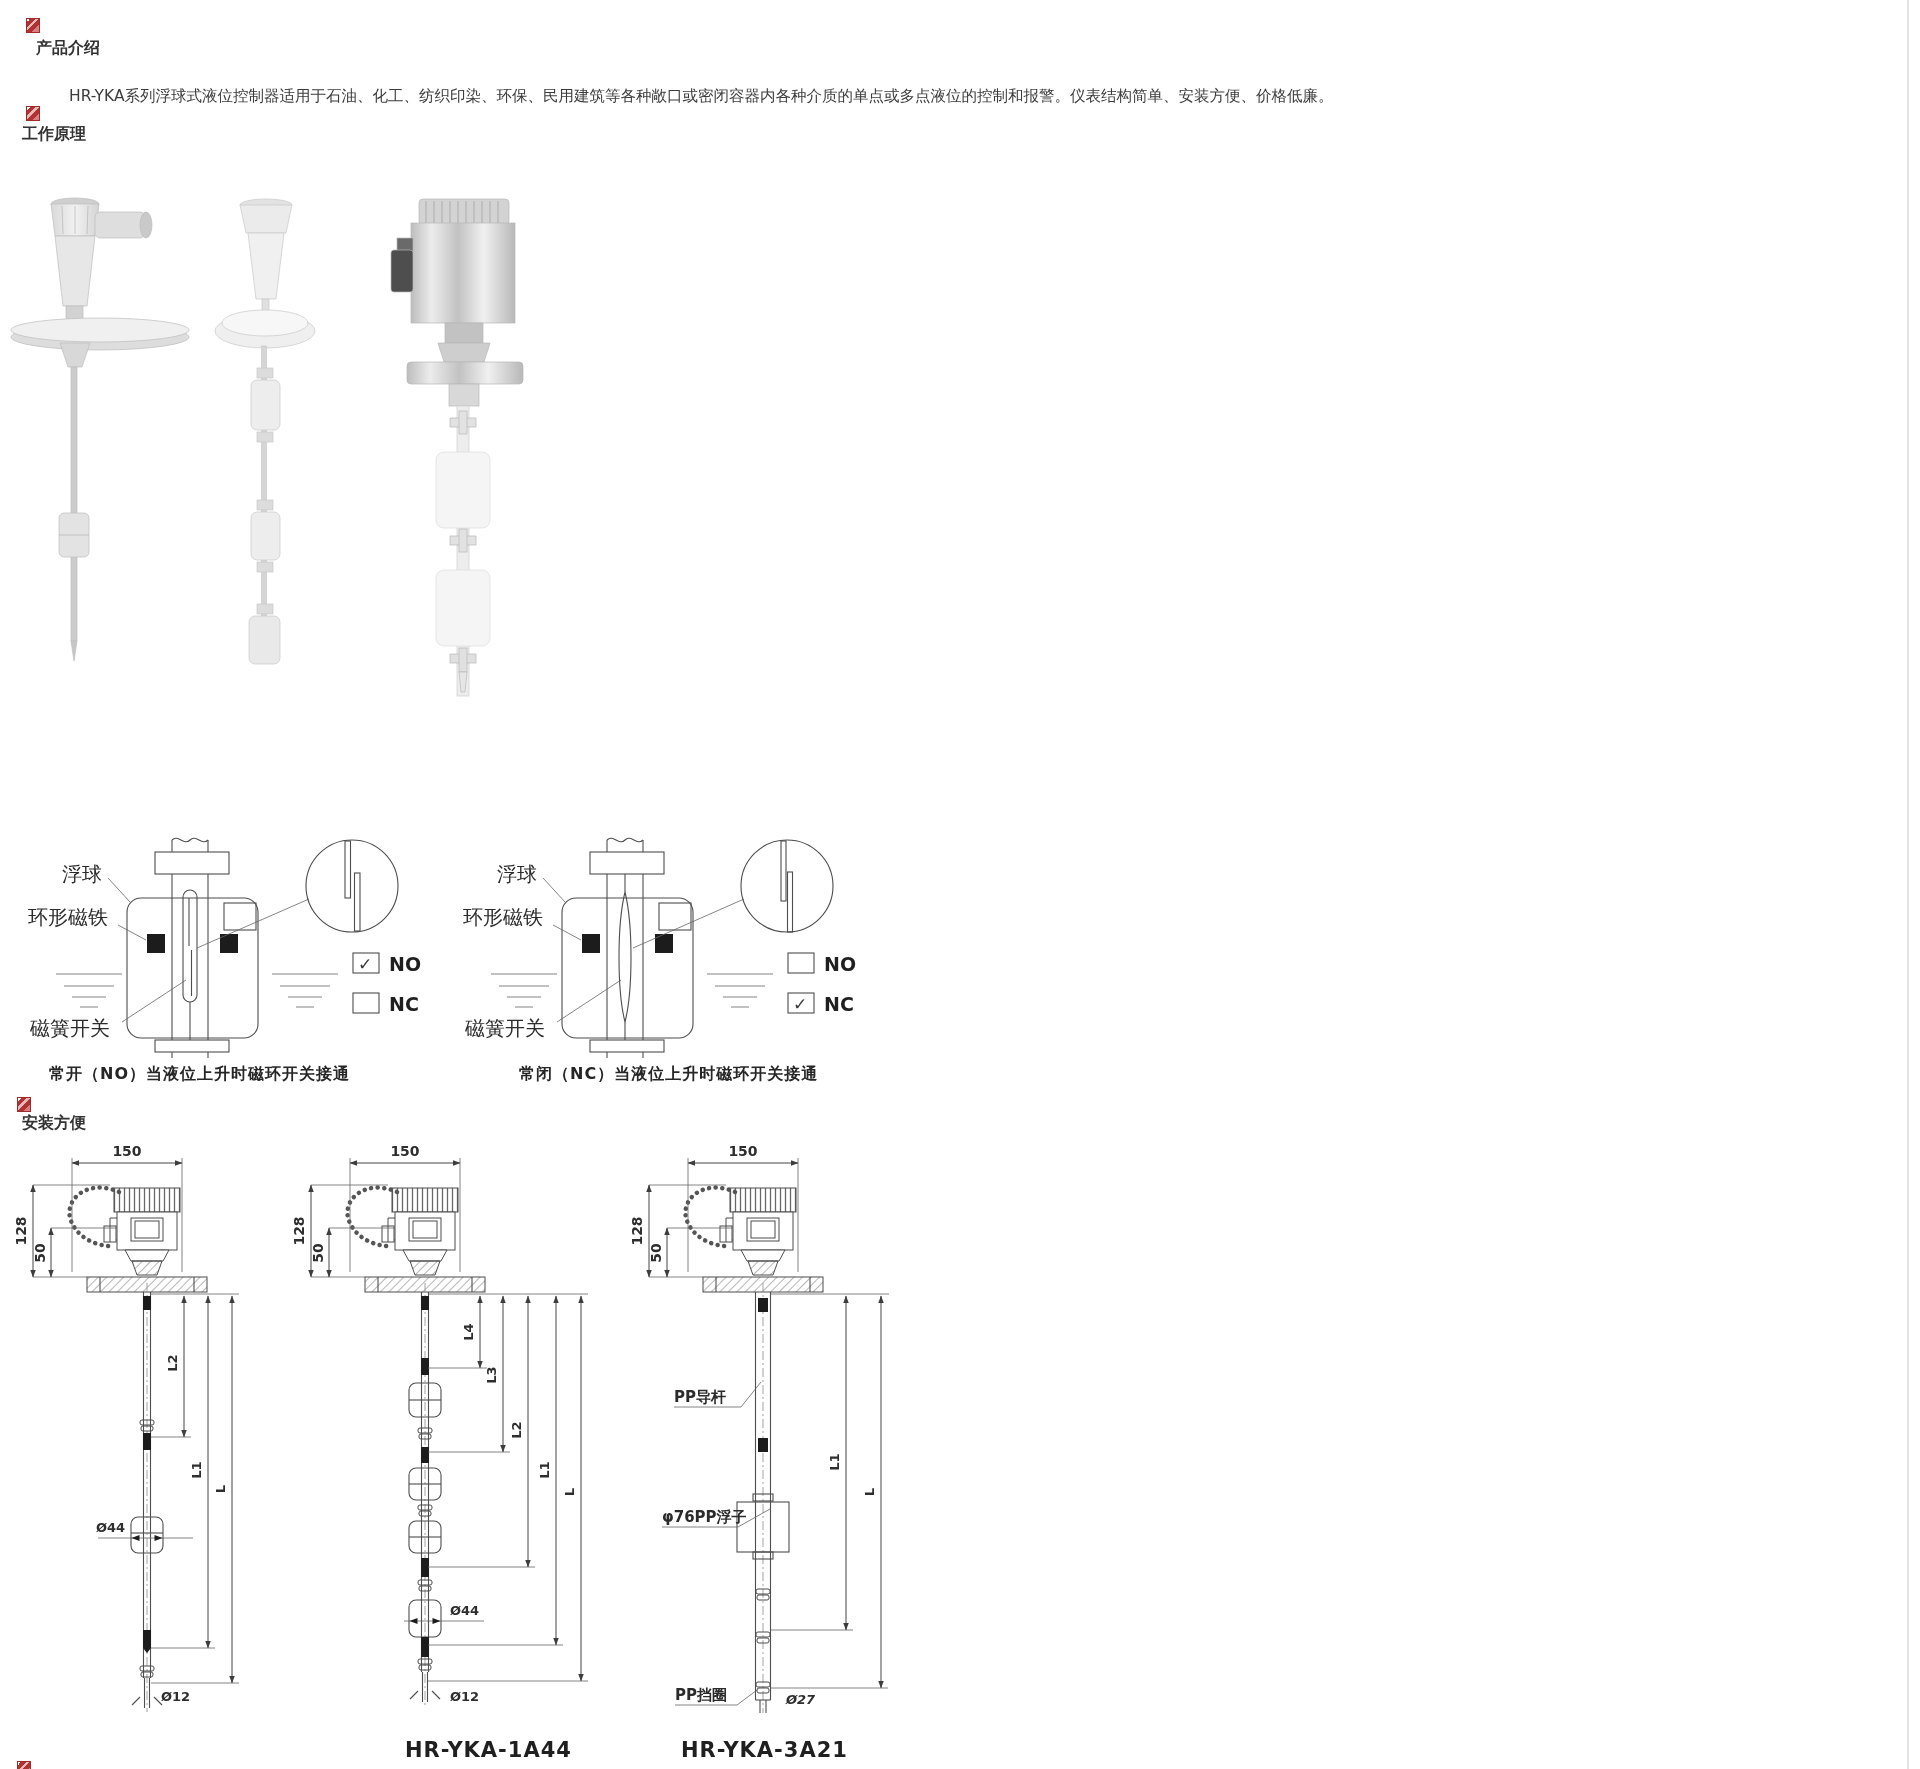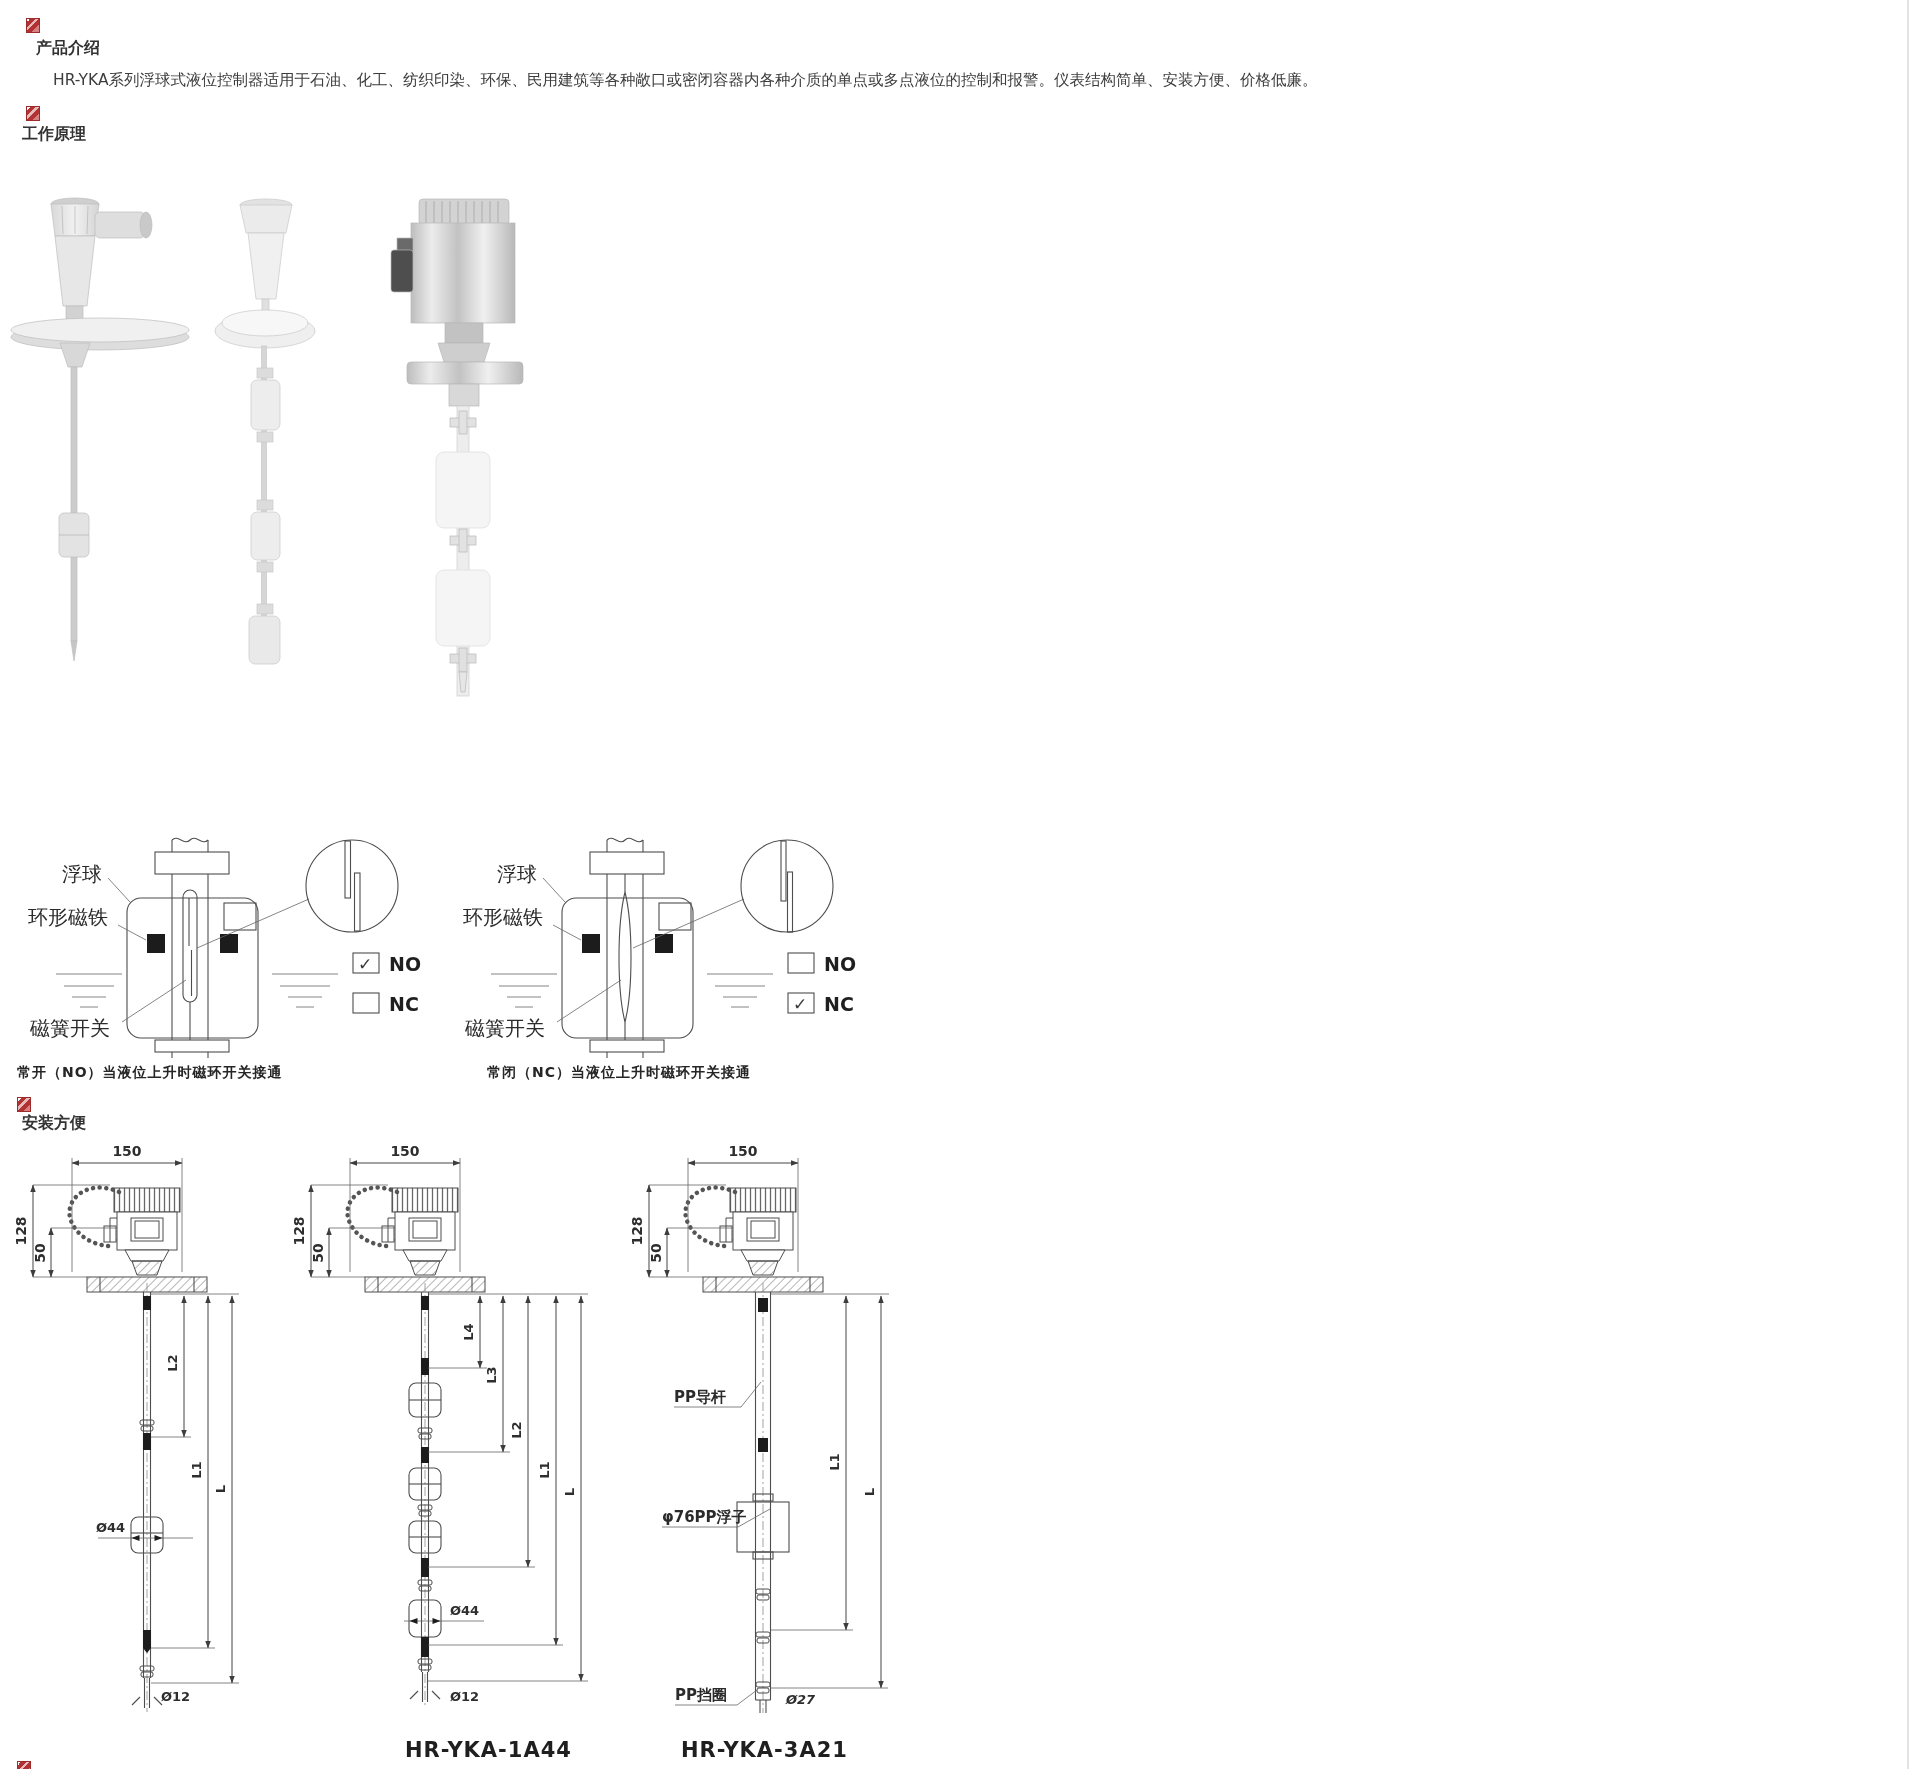--- a/index.html
+++ b/index.html
@@ -2,23 +2,23 @@
 <html><head>
 <meta charset="utf-8">
 <style>
   html,body { margin:0; padding:0; background:#fff; }
   .page { position:relative; width:1920px; height:1769px; background:#ffffff; overflow:hidden;
           font-family:"DejaVu Sans","Liberation Sans",sans-serif; color:#3b3b3b; }
   .abs { position:absolute; }
   .ricon { position:absolute; width:12px; height:13px; border:1px solid #9e2b2b;
            background:linear-gradient(135deg,#fff 12%,#b03232 12% 34%,#e8b9b8 34% 48%,#b03232 48% 72%,#d8807f 72%); }
   h2.sec { position:absolute; margin:0; font-size:16px; font-weight:bold; color:#333; }
-  .para { position:absolute; margin:0; font-size:15.5px; line-height:29px; color:#3c3c3c;
+  .para { position:absolute; margin:16px; font-size:15.5px; line-height:29px; color:#3c3c3c;
           text-indent:2em; text-align:justify; }
-  .cap { position:absolute; font-weight:bold; font-size:14px; color:#262626; letter-spacing:1px; }
+  .cap { position:absolute; font-weight:bold; font-size:16px; color:#262626; letter-spacing:1px;margin-left:32px; }
   .model { position:absolute; font-weight:bold; font-size:21px; color:#1f1f1f; letter-spacing:1px; }
   .edge-r { position:absolute; left:1907px; top:0; width:2px; height:1769px; background:#e3e3e3; }
   svg { overflow:visible; font-family:"DejaVu Sans","Liberation Sans",sans-serif; }
   .s  { fill:none; stroke:#4d4d4d; stroke-width:1.1; }
   .thin { fill:none; stroke:#666; stroke-width:0.8; }
   .dim { fill:none; stroke:#444; stroke-width:1; }
   .cl { fill:none; stroke:#8a8a8a; stroke-width:0.8; stroke-dasharray:9 3 2 3; }
   .blk { fill:#1c1c1c; stroke:none; }
   .dimtext { font-size:13px; font-weight:bold; fill:#2e2e2e; }
   .dimtext2 { font-size:14px; font-weight:bold; fill:#2e2e2e; }

